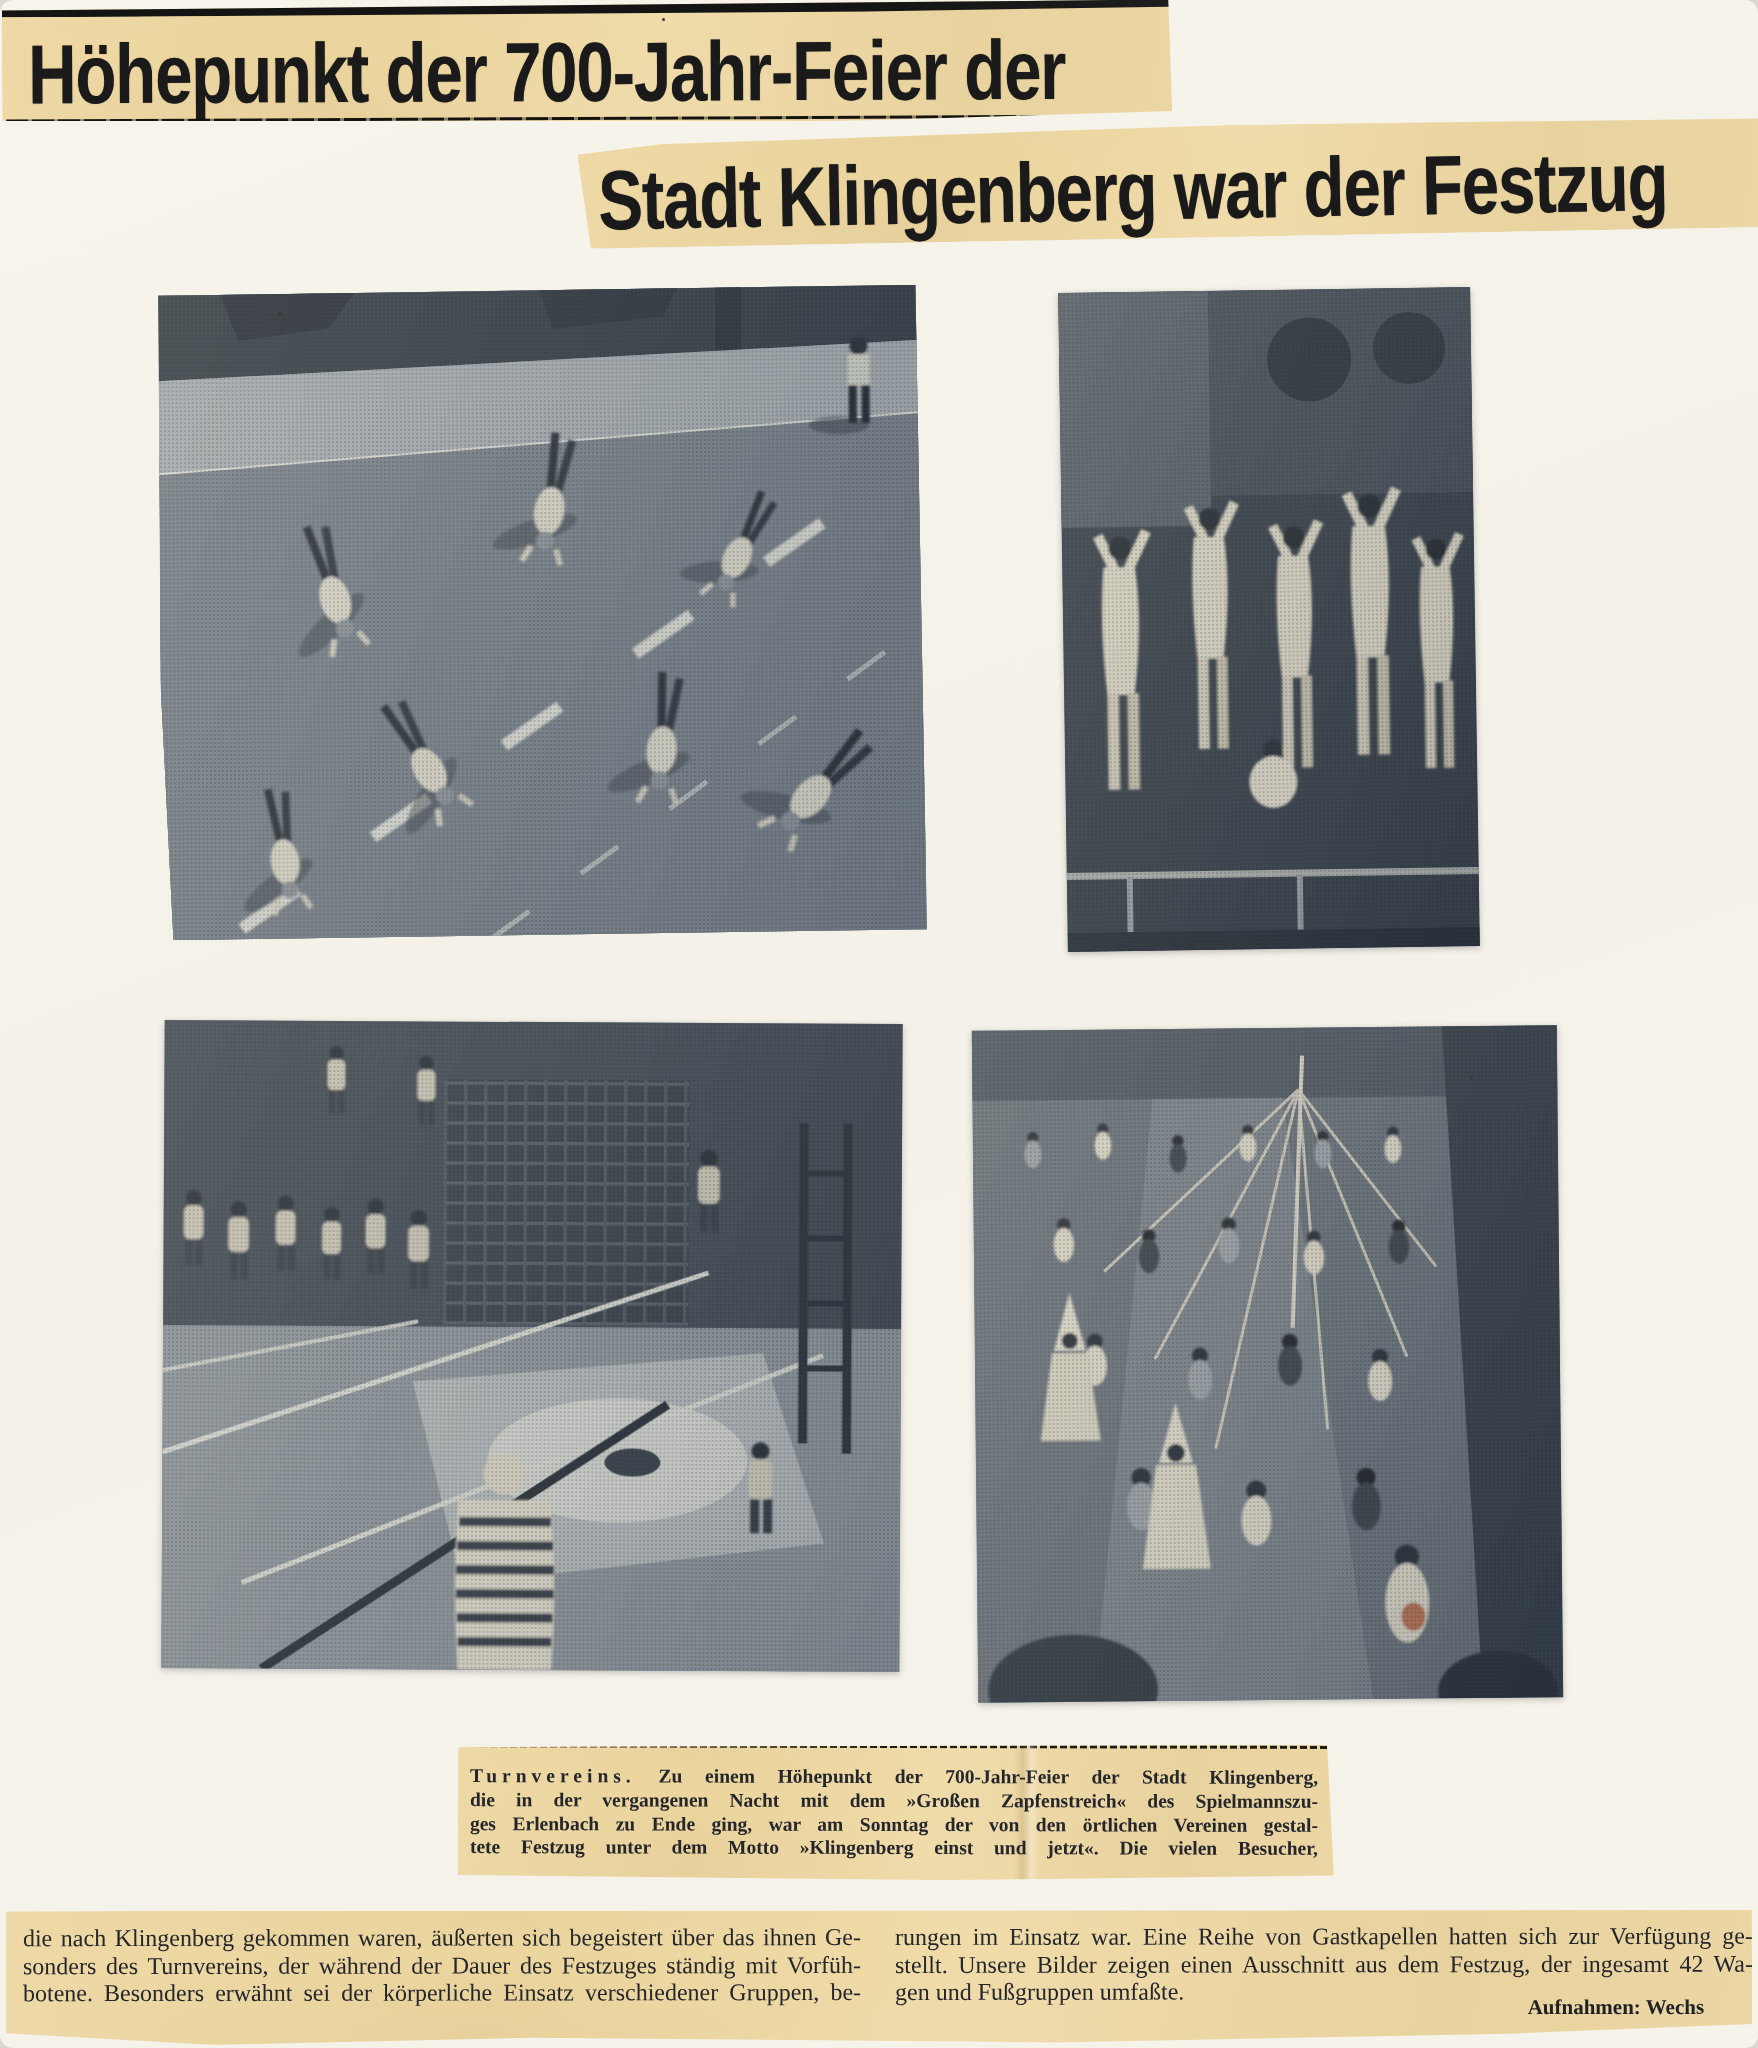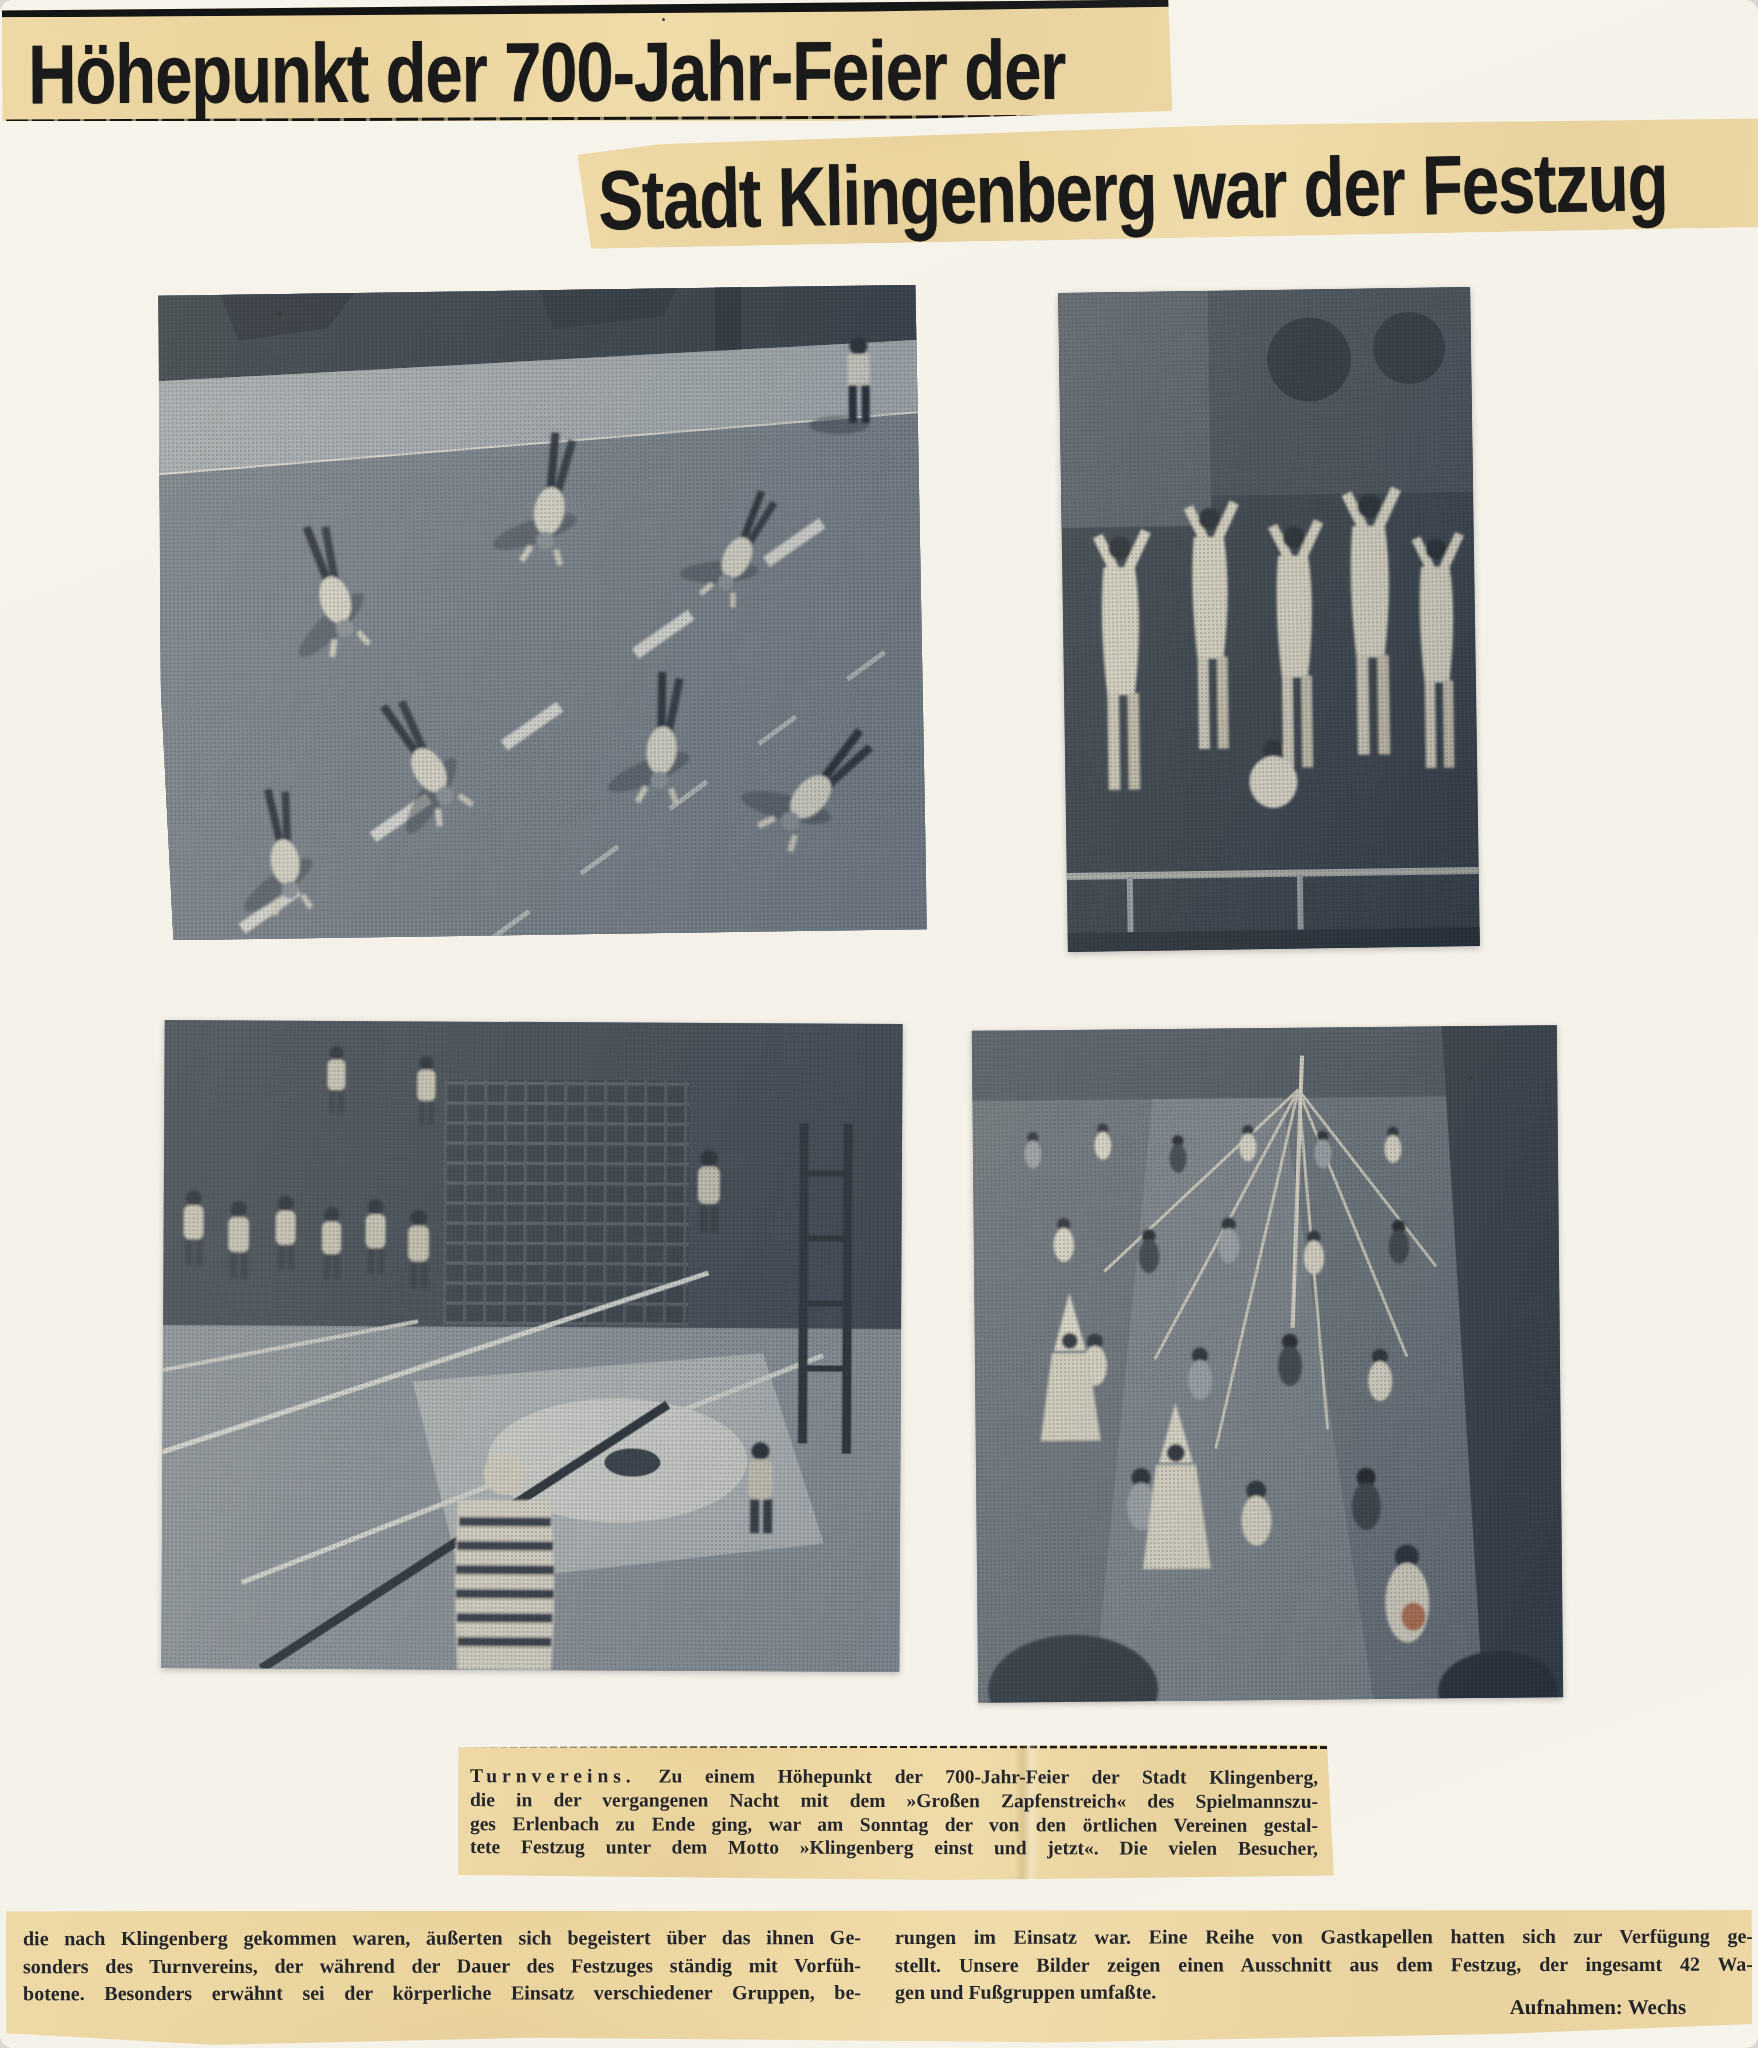--- a/index.html
+++ b/index.html
@@ -52,24 +52,24 @@
             text-align:justify;text-align-last:justify;}
   .cap-lead{letter-spacing:5px;}
   .crease{position:absolute;top:0;bottom:0;width:26px;pointer-events:none;
           background:linear-gradient(90deg,rgba(0,0,0,0),rgba(120,95,45,.16),rgba(255,255,255,.28),rgba(0,0,0,0));}
   
   .article-clip{left:6px;top:1910px;width:1746px;height:134px;transform:rotate(-.08deg);
           clip-path:polygon(0 0,100% 1%,100% 86%,86% 93%,60% 99%,30% 95%,12% 100%,0 91%);}
   .cols{position:absolute;left:17px;top:14px;display:flex;gap:34px;}
   .colL{width:838px;}
   .colR{width:858px;}
-  .art-line{font-size:20px;line-height:27.6px;font-weight:700;color:#24262b;
+  .art-line{font-size:24px;line-height:27.6px;font-weight:400;color:#24262b;
             text-align:justify;text-align-last:justify;}
   .art-line.short{text-align:right;text-align-last:left;}
-  .credit{position:absolute;right:66px;top:86px;font-size:21px;font-weight:700;color:#1f2126;}
+  .credit{position:absolute;right:48px;top:86px;font-size:21px;font-weight:700;color:#1f2126;}
   
   .speck{position:absolute;background:#3a3a38;border-radius:50%;}
 </style>
 </head>
 <body>
 
 <div class="page">
 
   <div class="clip strip1">
     <div class="headline">Höhepunkt der 700-Jahr-Feier der</div>

